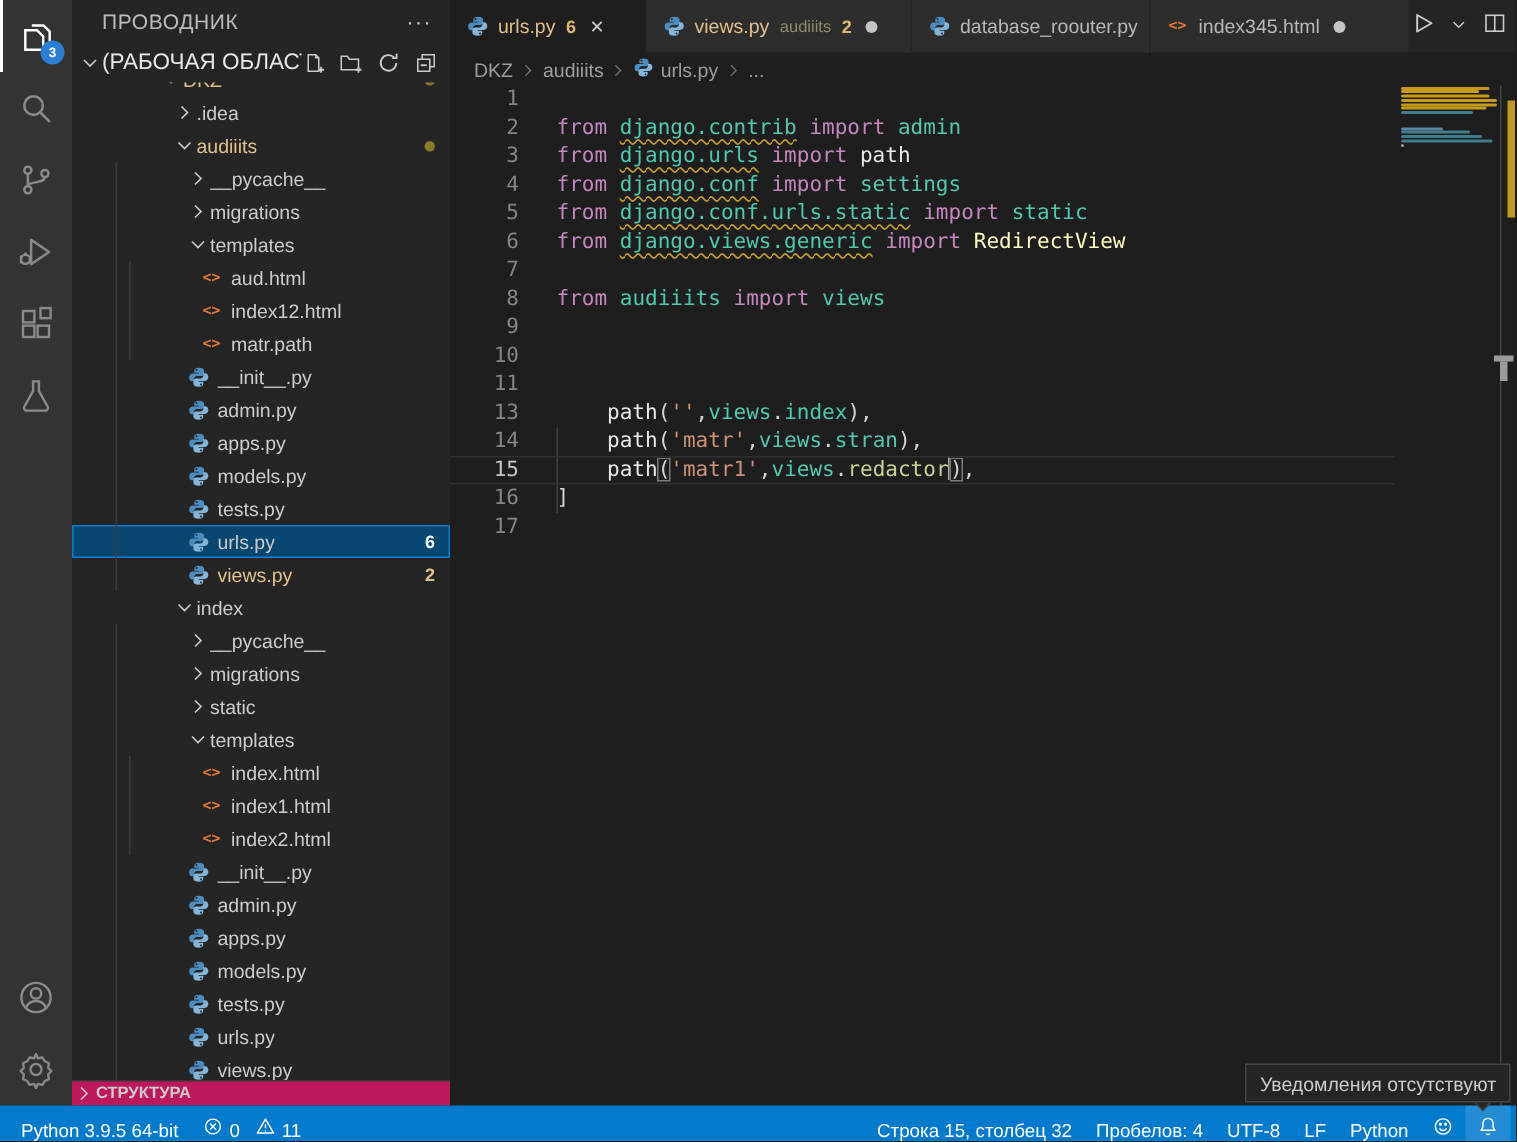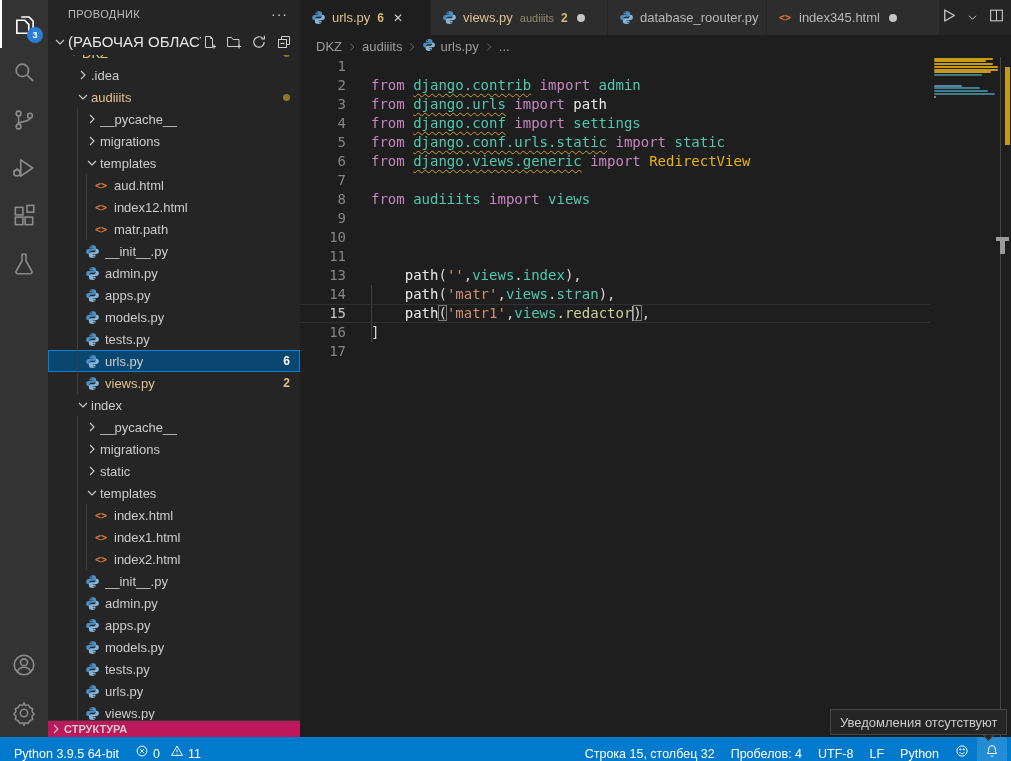--- a/index.html
+++ b/index.html
@@ -11,31 +11,31 @@
   #activity-bar { position:absolute; left:0; top:0; width:48px; height:737px; background:#333333; z-index:5; display:flex; flex-direction:column; }
   .ab-item { position:relative; width:48px; height:48px; display:flex; align-items:center; justify-content:center; cursor:pointer; }
   .ab-item svg { width:26px; height:26px; }
   .ab-item.active { border-left:2px solid #ffffff; }
   .ab-badge { position:absolute; right:5px; bottom:5px; min-width:16px; height:16px; border-radius:9px; background:#2a7fd4; color:#fff; font-size:9px; line-height:16px; text-align:center; font-weight:bold; }
   #ab-bottom { margin-top:auto; }
 
   
   #sidebar { position:absolute; left:48px; top:0; width:252px; height:737px; background:#252526; z-index:4; }
   #sidebar-title-row { height:28px; display:flex; align-items:center; padding:0 12px 0 20px; }
-  #sidebar-title { font-size:11px; color:#bbbbbb; letter-spacing:.4px;text-align:center; }
+  #sidebar-title { font-size:14px; color:#bbbbbb; letter-spacing:.4px;text-align:center; }
   .dots { margin-left:auto; color:#cccccc; font-size:14px; letter-spacing:1px; cursor:pointer; line-height:10px; }
   #workspace-row { height:27px; display:flex; align-items:center; padding:0 8px 0 4px; color:#e7e7e7; }
   #workspace-row .twist { width:16px; height:16px; }
   #workspace-label { font-size:15px; font-weight:normal; white-space:nowrap; overflow:hidden; flex:0 1 auto; }
   .ws-actions { margin-left:auto; display:flex; gap:9px; }
   .ws-actions span { width:16px; height:16px; cursor:pointer; }
   .ws-actions svg { width:16px; height:16px; }
 
   #tree { position:absolute; left:0; top:55px; width:252px; height:665px; overflow:hidden; }
-  .trow { position:relative; height:22px; display:flex; align-items:center; font-size:13px; color:#cccccc; cursor:pointer; white-space:nowrap; }
+  .trow { position:relative; height:22px; display:flex; align-items:center; font-size:13px; color:#cccccc; cursor:pointer; white-space:nowrap;padding-left:40px; }
   .trow.clip { height:9px; overflow:hidden; }
   .trow.clip .tinner { margin-top:-13px; }
   .tinner { display:flex; align-items:center; height:22px; width:100%; }
   .trow.sel { background:#094771; box-shadow:inset 0 0 0 1px #007fd4; }
   .twist { width:16px; height:16px; flex:none; display:flex; align-items:center; justify-content:center; }
   .twist svg { width:16px; height:16px; }
   .twist.open svg { transform:rotate(90deg); }
   .ficon { width:16px; height:16px; flex:none; display:flex; align-items:center; justify-content:center; margin-right:5px; }
   .ficon svg { width:15px; height:15px; }
   .ficon.html { color:#e37933; font-family:"DejaVu Sans Mono",monospace; font-size:10px; font-weight:bold; }
@@ -69,21 +69,21 @@
   .bc-item { cursor:pointer; display:flex; align-items:center; gap:4px; }
   .bc-item svg { width:14px; height:14px; }
 
   #code-area { position:absolute; left:0; top:57px; width:711px; height:680px; font-family:"DejaVu Sans Mono","Liberation Mono",monospace; font-size:14px; }
   .line { position:relative; height:19px; line-height:19px; width:630px; }
   .line .ln { position:absolute; left:0; top:0; width:46px; text-align:right; color:#858585; }
   .line.cur .ln { color:#c6c6c6; }
   .line .lc { position:absolute; left:71px; top:0; white-space:pre; }
   .line.cur { box-shadow:inset 0 1px 0 #303030, inset 0 -1px 0 #303030; }
   .kw { color:#c586c0;margin-top:14px; } .ty { color:#4ec9b0; } .fn { color:#e9e9e9; }
-  .fy { color:#cdd195; } .rv { color:#eab308;text-align:center; } .vb { color:#9cdcfe; }
+  .fy { color:#cdd195; } .rv { color:#fef9c3;text-align:center; } .vb { color:#9cdcfe; }
   .st { color:#ce9178; } .pl { color:#d4d4d4; }
   .ns { color:#4ec9b0; text-decoration-line:underline; text-decoration-style:wavy; text-decoration-color:#c8a121; text-decoration-thickness:1px; text-underline-offset:3px; }
   .bx { box-shadow:inset 0 0 0 1px #7c7c7c; }
   .cursor { display:inline-block; width:0; height:15px; border-left:1.5px solid #aeafad; vertical-align:middle; transform:translateY(-1px); }
   #indent-guide { position:absolute; left:71px; top:228px; width:1px; height:57px; background:#404040; }
 
   #minimap { position:absolute; left:632px; top:0; width:68px; height:680px; }
   .mm-bar { position:absolute; height:2px; border-radius:1px; }
   #overview-ruler { position:absolute; left:700px; top:0; width:11px; height:680px; border-left:1px solid #454545; }
   #ov-warn { position:absolute; left:4px; top:10px; width:5px; height:78px; background:#c2991a; }

